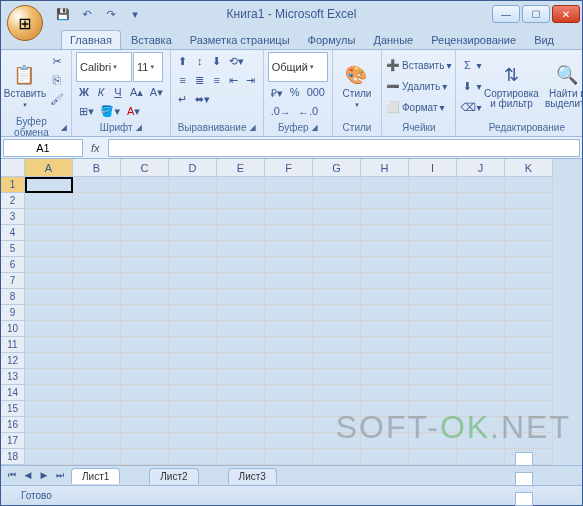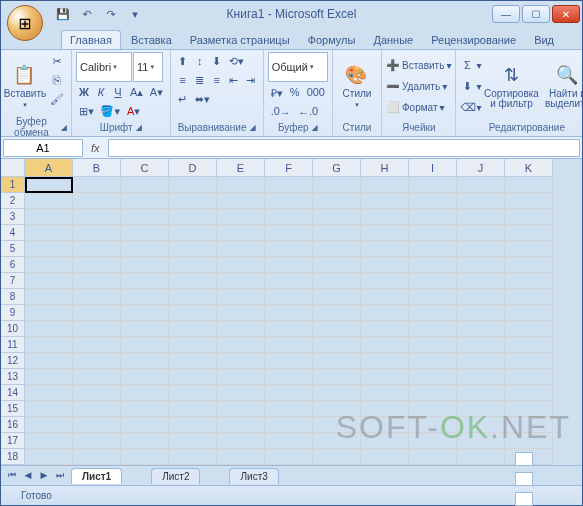--- a/index.html
+++ b/index.html
@@ -54,21 +54,21 @@
 .rh { width: 24px; background: #e8ecf4; border-right: 1px solid #b8cce4; border-bottom: 1px solid #b8cce4; text-align: center; font-size: 10px; color: #3b5a91; line-height: 16px; }
 .rh.sel { background: #f0d080; }
 .cell { width: 48px; height: 16px; border-right: 1px solid #d4d4d4; border-bottom: 1px solid #d4d4d4; }
 .cell.sel { border: 2px solid #000; width: 48px; height: 16px; }
 
 
 .sheetbar { height: 20px; background: #cedff0; border-top: 1px solid #9db9dd; display: flex; align-items: center; font-size: 10px; }
 .nav { display: flex; padding: 0 4px; gap: 2px; }
 .nav span { width: 14px; text-align: center; color: #3b5a91; cursor: pointer; font-size: 9px; }
 .sheettab { padding: 2px 10px; background: #fff; border: 1px solid #9db9dd; border-bottom: none; border-top-left-radius: 4px; border-top-right-radius: 4px; cursor: pointer; color: #333; margin-right: -1px; }
-.sheettab.active { font-weight: bold; background: #fff; }
+.sheettab.active { font-weight: normal; background: #fff; }
 .sheettab.inactive { background: #dce8f8; margin-left: 30px; }
 
 
 .status { height: 20px; background: linear-gradient(#dce8f8,#cedff0); border-top: 1px solid #9db9dd; display: flex; align-items: center; padding: 0 20px; font-size: 10px; color: #3b5a91; }
 .status .right { margin-left: auto; display: flex; gap: 6px; align-items: center; flex-direction: column; }
 .viewbtn { width: 18px; height: 14px; border: 1px solid #9db9dd; background: #fff; cursor: pointer; }
 .zoom { display: flex; align-items: center; gap: 2px; }
 .slider { width: 60px; height: 4px; background: #9db9dd; position: relative; }
 .slider .thumb { width: 6px; height: 10px; background: #6a8abb; position: absolute; left: 50%; top: -3px; }
 

